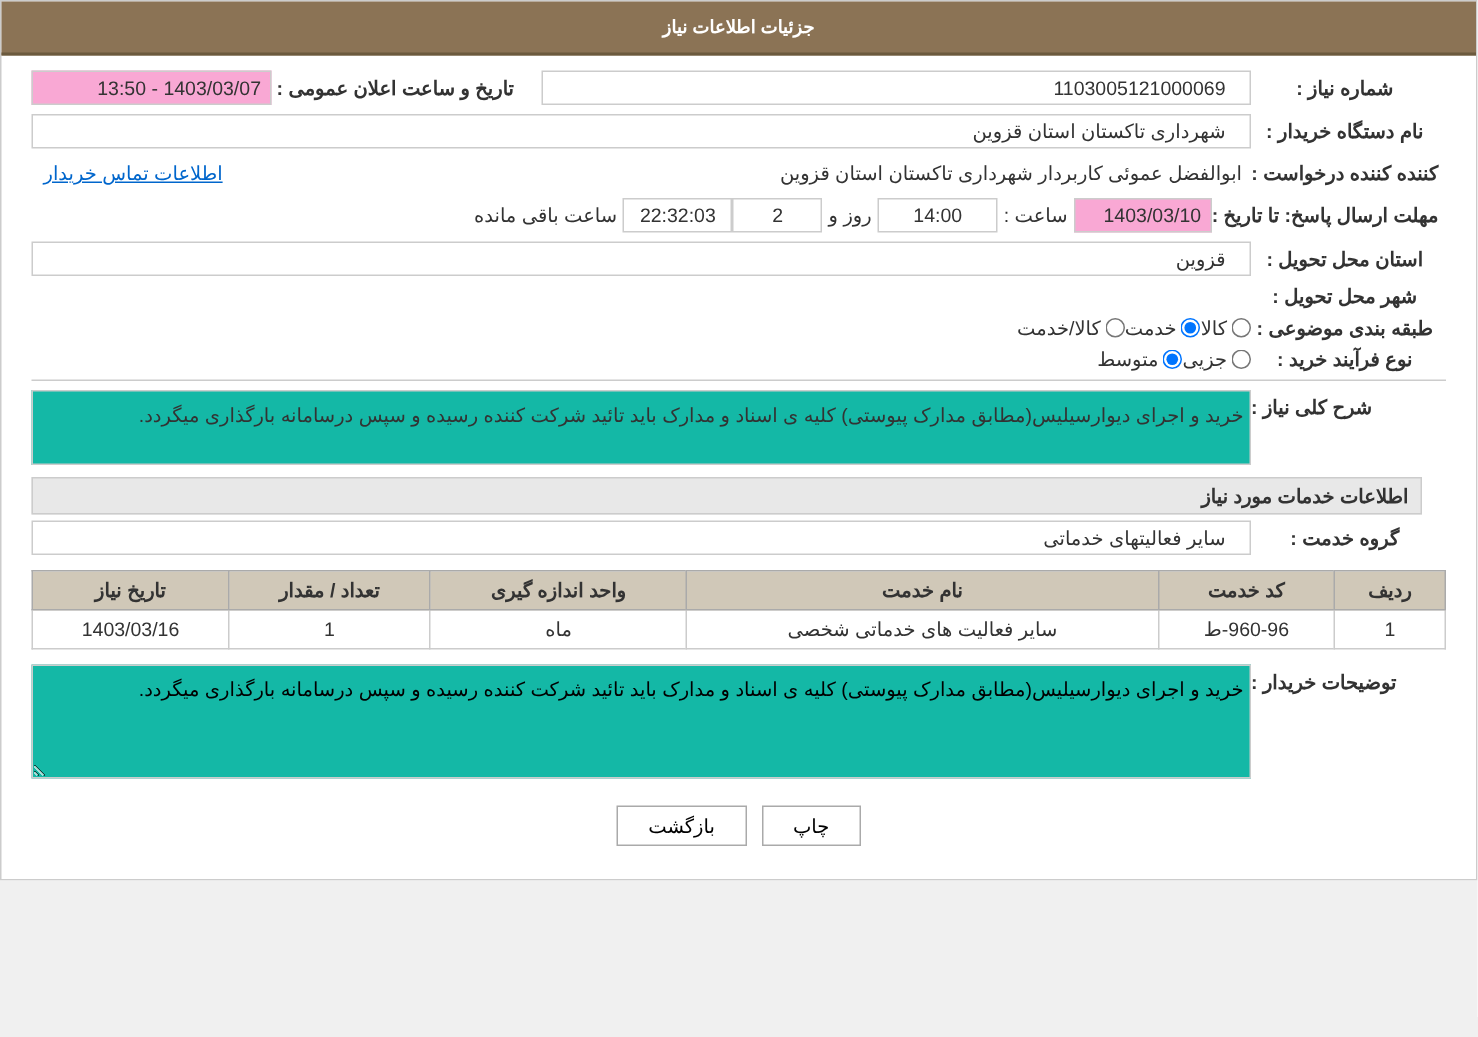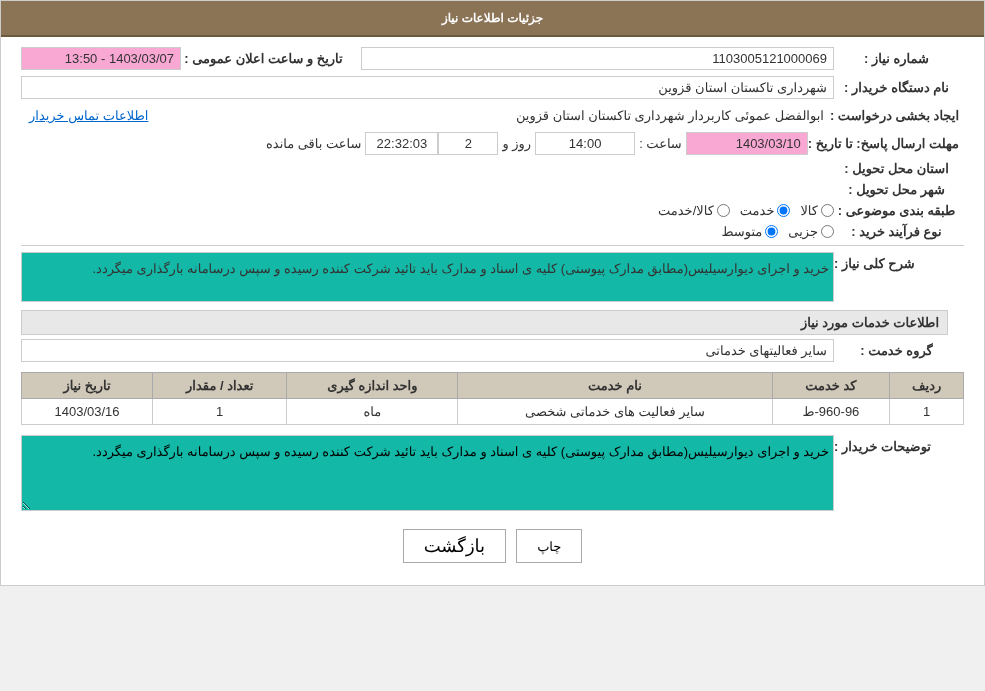--- a/index.html
+++ b/index.html
@@ -38,21 +38,21 @@
       color: #333;
       font-weight: bold;
       min-width: 130px;
       text-align: center;
       padding-right: 5px;
       flex-shrink: 0;
     }
     .value-box {
       border: 1px solid #ccc;
       background: #fff;
-      padding: 3px 6px;
+      padding: 3px 16px;
       min-height: 22px;
       flex: 1;
       text-align: right;
     }
     .value-text {
       padding: 3px 6px;
       flex: 1;
       text-align: right;
     }
     .link-text {
@@ -72,38 +72,37 @@
       padding: 3px 6px;
       min-height: 22px;
       width: 60px;
       text-align: center;
     }
     .time-box {
       border: 1px solid #ccc;
       background: #fff;
       padding: 3px 6px;
       min-height: 22px;
-      width: 100px;
+      width: 80px;
       text-align: center;
     }
     .countdown-box {
       border: 1px solid #ccc;
       background: #fff;
       padding: 3px 6px;
       min-height: 22px;
       width: 73px;
       text-align: center;
     }
     .inline-label {
       padding: 3px 4px;
       white-space: nowrap;
     }
     .radio-group {
       display: flex;
-      gap: 10px;
       align-items: flex-end;
       flex-direction: row-reverse;
     }
     .radio-item {
       display: flex;
       align-items: center;
       gap: 3px;
     }
     .radio-item input[type=radio] {
       margin: 0;
@@ -174,21 +173,21 @@
       padding: 5px 20px;
       cursor: pointer;
       font-size: 13px;
       font-family: Liberation Sans, sans-serif;
     }
     .btn-back {
       background: #fff;
       border: 1px solid #aaa;
       padding: 5px 20px;
       cursor: pointer;
-      font-size: 18px;
+      font-size: 13px;
       font-family: Tahoma, Arial, sans-serif;
     }
     .divider {
       border-top: 1px solid #ccc;
       margin: 6px 0;
     }
     .type-row {
       display: flex;
       align-items: center;
       margin-bottom: 6px;
@@ -217,38 +216,39 @@
       <div class="label" style="min-width:170px; margin-right:10px;">تاریخ و ساعت اعلان عمومی :</div>
       <div class="date-part" style="width:160px;">1403/03/07 - 13:50</div>
     </div>
 
     <div class="info-row">
       <div class="label">نام دستگاه خریدار :</div>
       <div class="value-box">شهرداری تاکستان استان قزوین</div>
     </div>
 
     <div class="info-row">
-      <div class="label">ایجاد بخشی درخواست :</div>
+      <div class="label">کننده کننده درخواست :</div>
       <div class="value-text">ابوالفضل عموئی کاربردار شهرداری تاکستان استان قزوین</div>
       <div class="link-text" style="padding: 3px 8px; white-space:nowrap;">اطلاعات تماس خریدار</div>
     </div>
 
     <div class="info-row" style="align-items:center;">
       <div class="label">مهلت ارسال پاسخ: تا تاریخ :</div>
-      <div class="date-part" style="width:122px;">1403/03/10</div>
+      <div class="date-part" style="width:92px;">1403/03/10</div>
       <div class="inline-label">ساعت :</div>
       <div class="time-box">14:00</div>
       <div class="inline-label">روز و</div>
       <div class="small-box">2</div>
       <div class="countdown-box">22:32:03</div>
       <div class="inline-label">ساعت باقی مانده</div>
     </div>
 
     <div class="info-row">
       <div class="label">استان محل تحویل :</div>
+      <div class="value-box">قزوین</div>
     </div>
 
     <div class="info-row">
       <div class="label">شهر محل تحویل :</div>
     </div>
 
     <div class="info-row">
       <div class="label">طبقه بندی موضوعی :</div>
       <div class="radio-group">
         <div class="radio-item">

